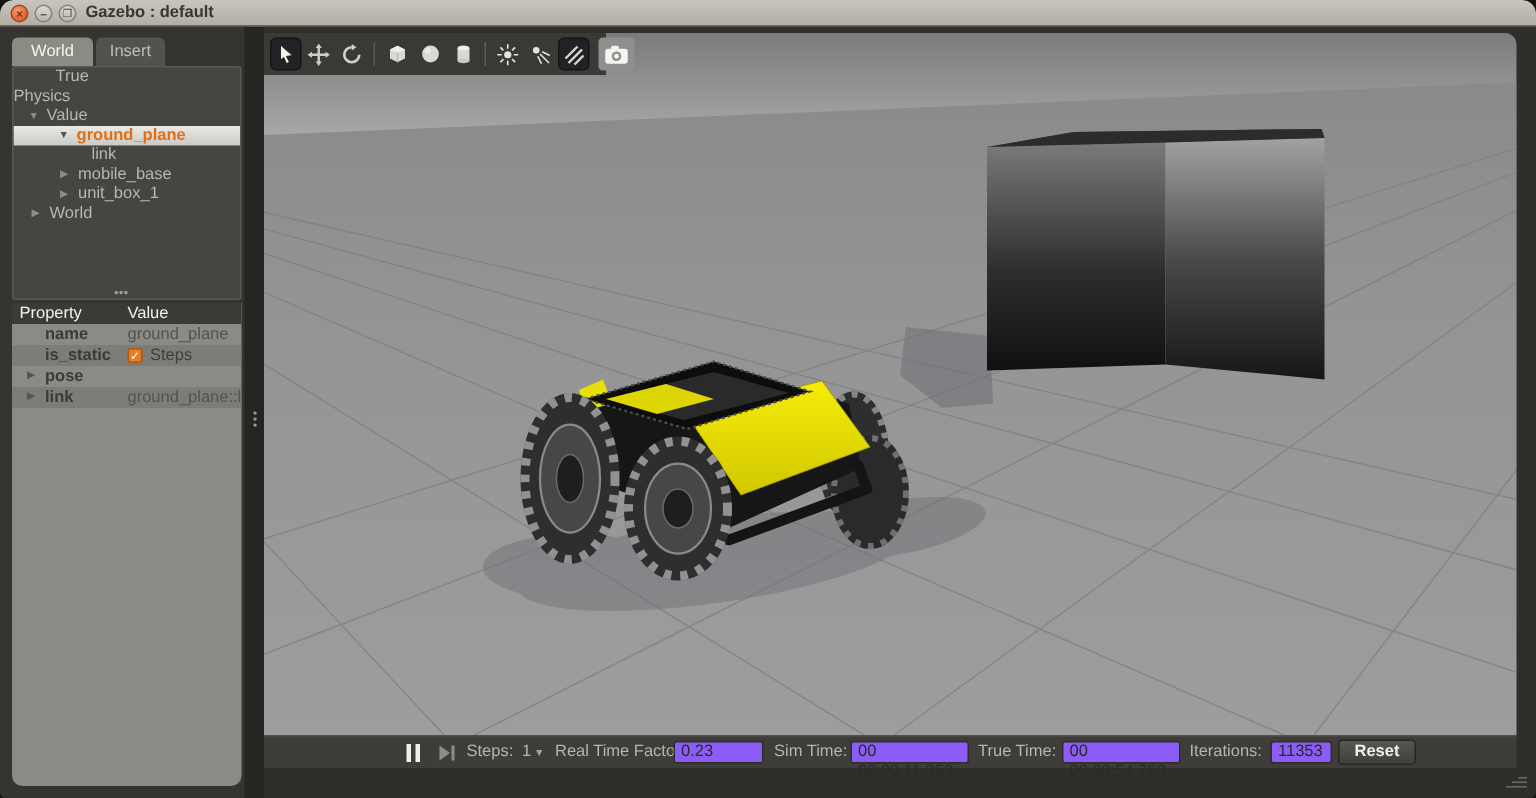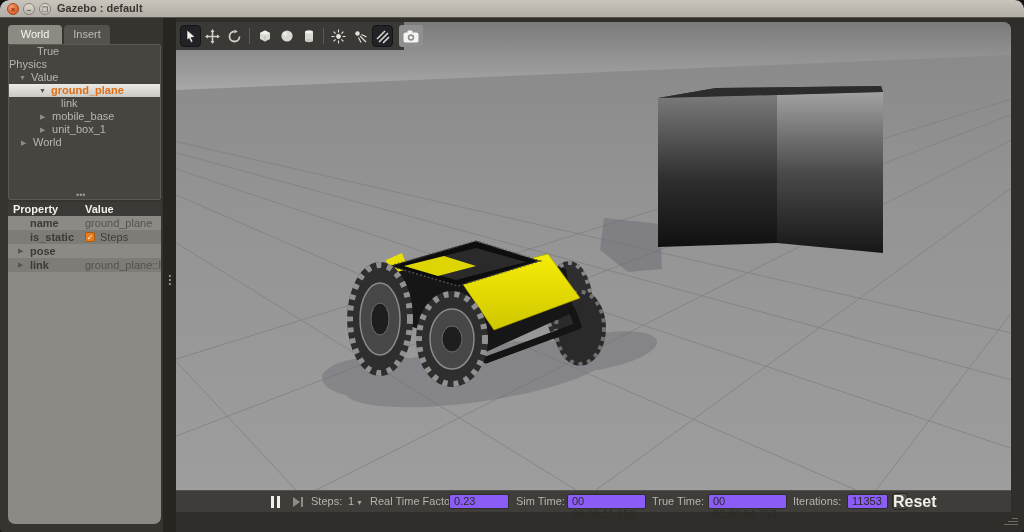--- a/index.html
+++ b/index.html
@@ -40,21 +40,21 @@
   .tree-row.selected { background:linear-gradient(#eceae5,#cbc9c4); color:#e06f16;
                        font-weight:bold; }
   .tree-row.selected .arr { color:#55544e; }
 
   .splitter-dots { position:absolute; left:76px; top:176px; width:10px; height:3px;
                    color:#9a9993; font-size:9px; line-height:3px; }
 
   .props { position:absolute; left:8px; top:184px; width:153px; height:322px;
            background:#8b8a85; border-radius:0 0 7px 7px; overflow:hidden;
            font-size:11px; }
-  .props-header { height:14px; background:#3b3a36; color:#f2f1ec; font-weight:bold;
+  .props-header { height:14px; background:#3b3a36; color:#f2f1ec; font-weight:normal;
                   line-height:14px; }
   .props-header .col-p { position:absolute; left:5px; }
   .props-header .col-v { position:absolute; left:77px;text-align:center; }
   .prow { position:relative; height:14px; line-height:14px; color:#3e3d38; }
   .prow:nth-child(odd) { background:#7d7c77; }
   .prow .key { position:absolute; left:22px; font-weight:bold; color:#3b3a35; }
   .prow .arr { position:absolute; left:10px; font-size:7px; color:#55544f; }
   .prow .val { position:absolute; left:77px; color:#54534e; }
   .checkbox { position:absolute; left:77px; top:2px; width:10px; height:10px;
               background:#e87c1e; border:1px solid #a85a10; border-radius:2px;
@@ -90,23 +90,23 @@
   .sb { position:absolute; top:4px; }
   .sb-box { position:absolute; top:3px; height:15px; background:#8b5cf6;
             border:1px solid #2e2d29; border-radius:2px; color:#2b2a26;
             font-size:11px; line-height:13px; padding-left:4px; }
   .pause-btn { left:95px; top:5px; width:12px; height:12px; }
   .pause-btn div { float:left; width:3px; height:12px; background:#f0efe9; margin-right:3px; }
   .step-btn { left:117px; top:6px; width:14px; height:10px; }
   .step-tri { float:left; width:0; height:0; border-left:7px solid #8d8c86;
               border-top:5px solid transparent; border-bottom:5px solid transparent; }
   .step-bar { float:left; width:2px; height:10px; background:#8d8c86; margin-left:1px; }
-  .reset-btn { position:absolute; left:716px; top:2px; width:16px; height:17px;
+  .reset-btn { position:absolute; left:716px; top:2px; width:52px; height:17px;
                background:linear-gradient(#57564f,#403f39); border:1px solid #282723;
-               border-radius:3px; color:#f1f0ea; font-weight:bold; font-size:16px;
+               border-radius:3px; color:#f1f0ea; font-weight:bold; font-size:11px;
                text-align:center; line-height:15px; }
   .caret { font-size:7px; color:#a5a49e; }
 
   .resize-grip { position:absolute; left:1004px; top:516px; width:14px; height:12px; }
   .resize-grip div { height:1px; background:#6d6c64; margin-top:2px; }
   .resize-grip div:nth-child(1){ margin-left:8px; }
   .resize-grip div:nth-child(2){ margin-left:4px; }
 </style>
 </head>
 <body>

